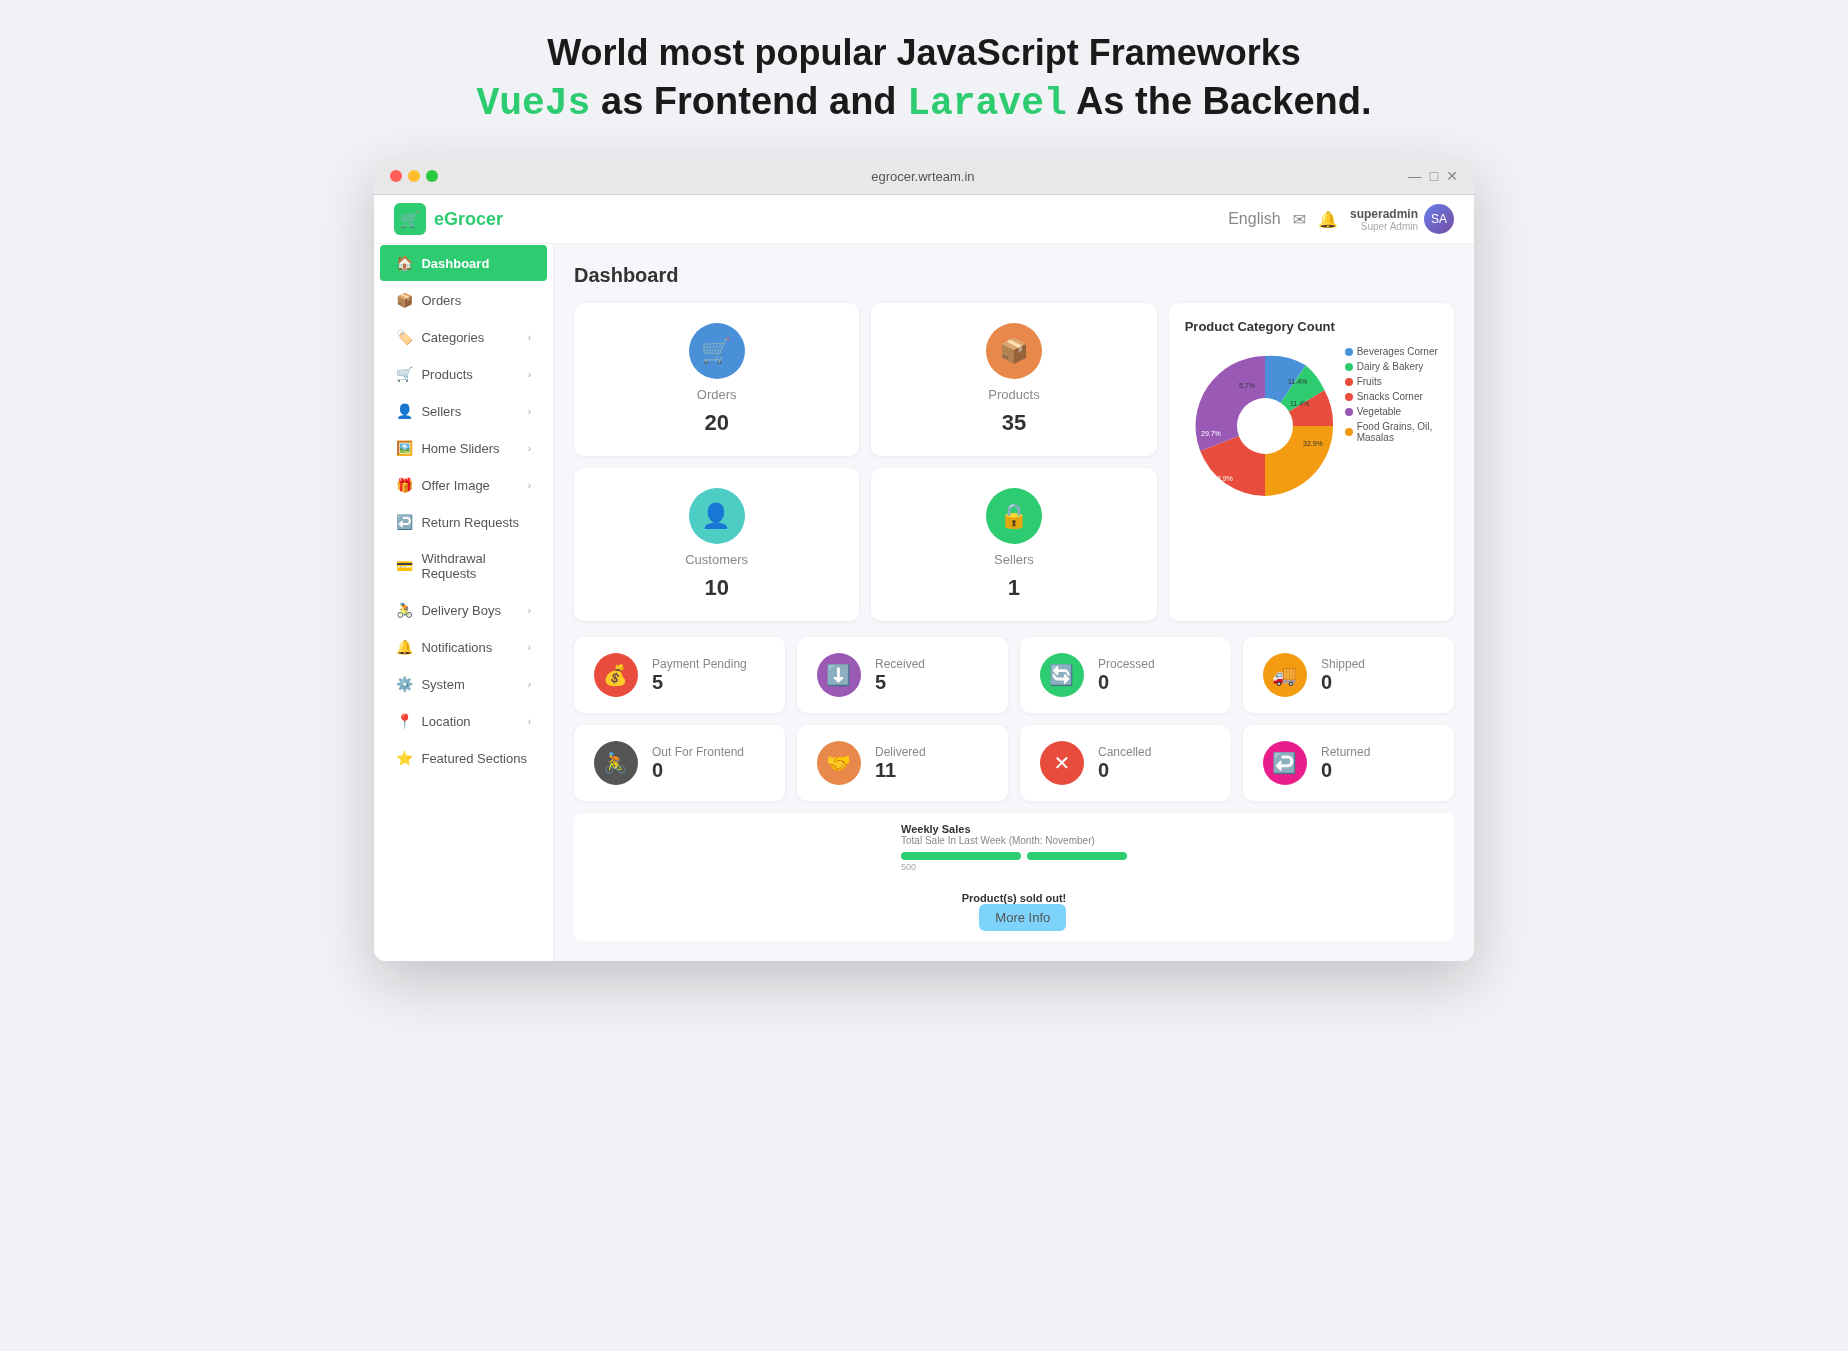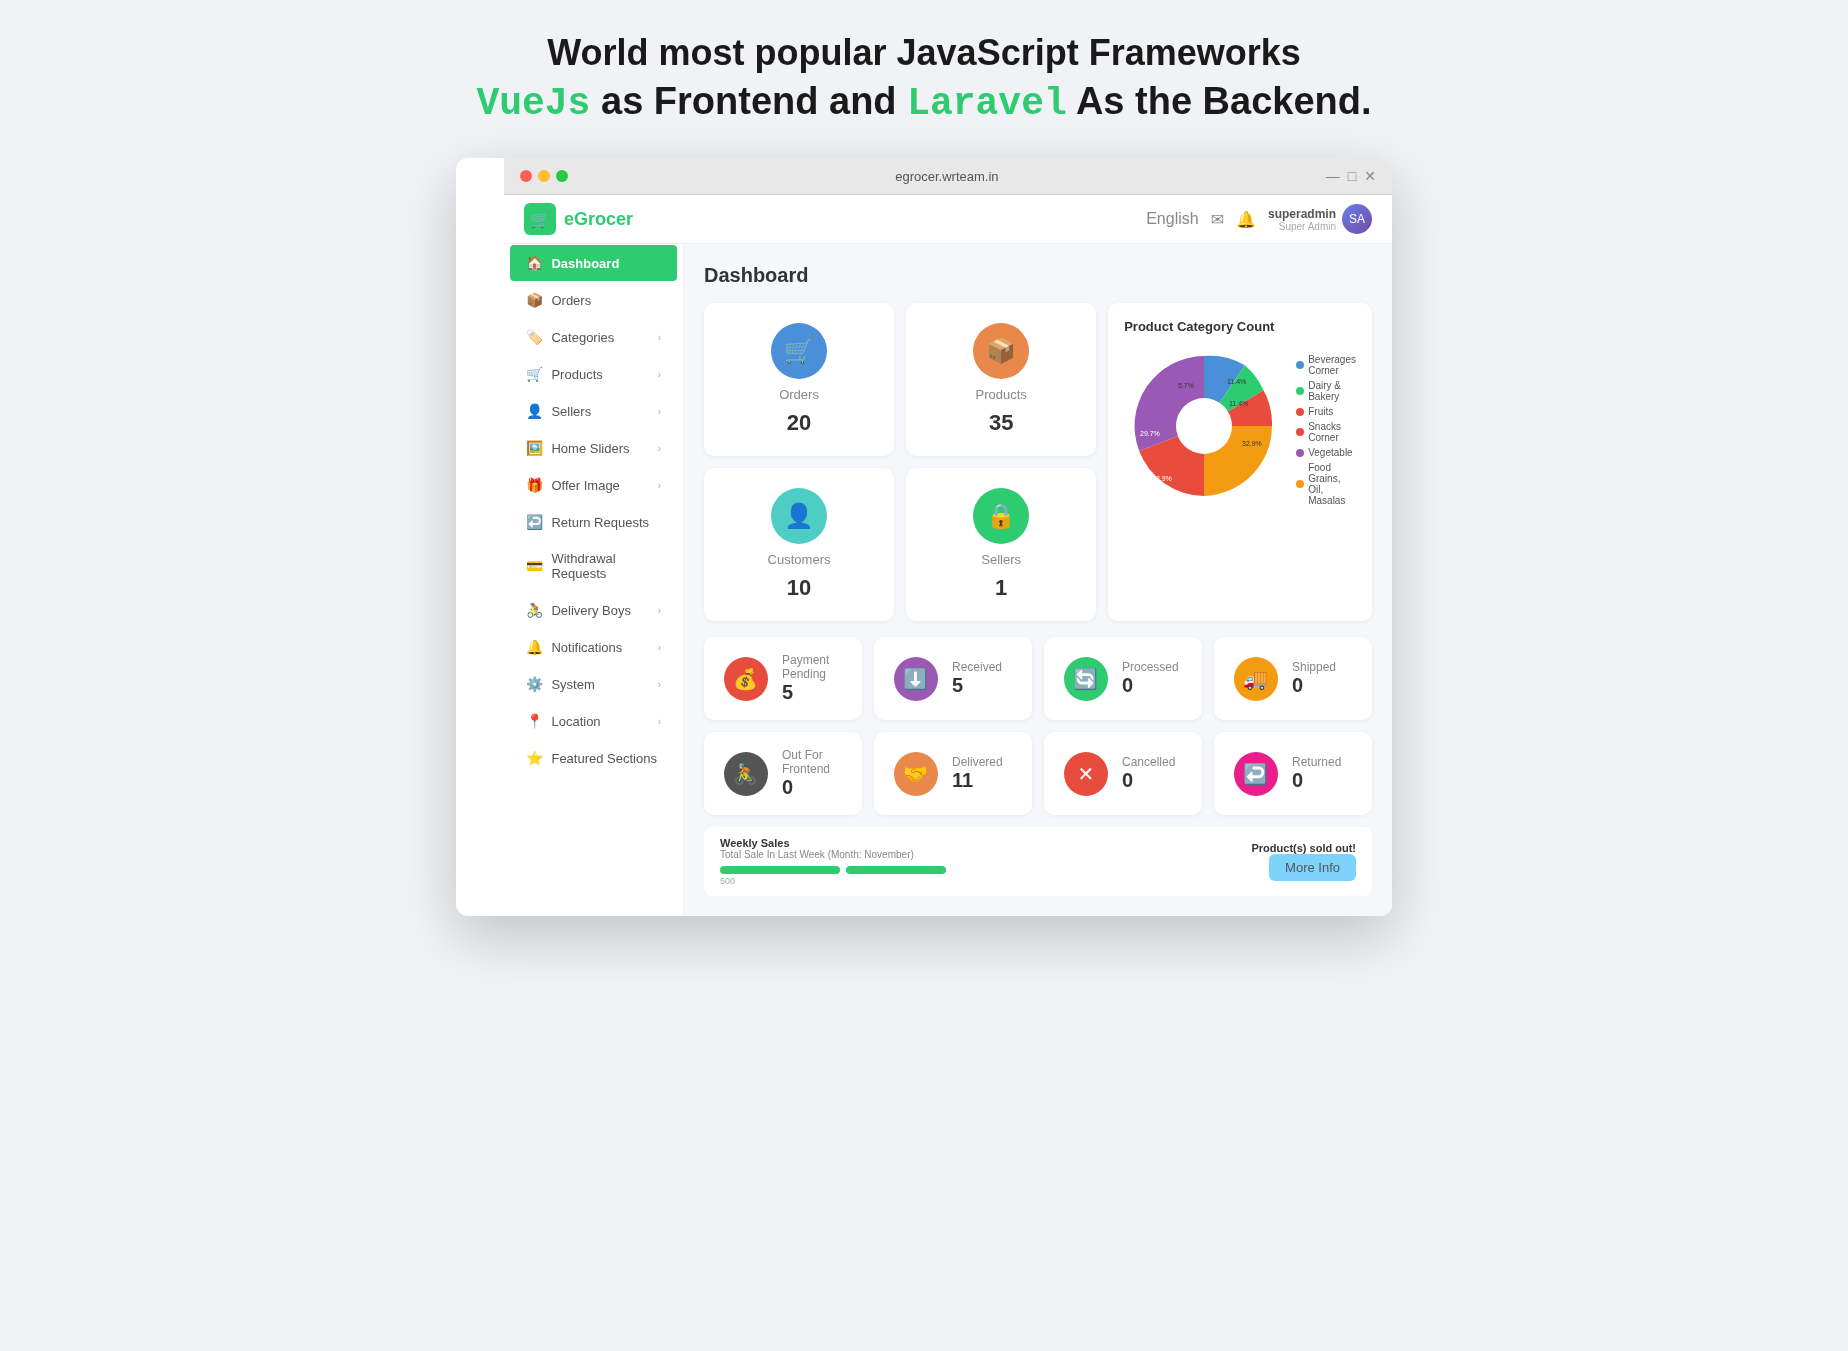--- a/index.html
+++ b/index.html
@@ -28,27 +28,26 @@
       font-size: 38px;
       font-weight: 800;
       color: #1a1a1a;
       line-height: 1.3;
     }
     .green-text { color: #2ecc71; font-family: Liberation Mono, monospace; }
     .bold-text { font-weight: 800; }
 
     
     .browser-window {
-      width: 936px;
+      width: 1100px;
       max-width: 100%;
       background: #fff;
       border-radius: 12px;
       box-shadow: 0 20px 60px rgba(0,0,0,0.2);
       overflow: hidden;
-      padding-left: 48px;
     }
 
     
     .browser-chrome {
       background: #e8e8e8;
       padding: 10px 16px;
       display: flex;
       align-items: center;
       justify-content: space-between;
       border-bottom: 1px solid #d0d0d0;
@@ -212,22 +211,21 @@
       box-shadow: 0 1px 4px rgba(0,0,0,0.06);
     }
     .chart-title {
       font-size: 13px;
       font-weight: 600;
       color: #333;
       margin-bottom: 12px;
     }
     .chart-content {
       display: flex;
-      align-items: flex-end;
-      gap: 12px;
+      align-items: flex-start;
     }
     .pie-container { position: relative; }
     .legend { font-size: 10px; }
     .legend-item { display: flex; align-items: center; gap: 4px; margin-bottom: 4px; color: #555; }
     .legend-dot { width: 8px; height: 8px; border-radius: 50%; flex-shrink: 0; }
 
     
     .section-title {
       font-size: 16px;
       font-weight: 700;
@@ -568,21 +566,21 @@
   </div>
           <div class="order-card">
     <div class="order-icon-circle" style="background:#e91e8c">↩️</div>
     <div class="order-info">
       <div class="order-label">Returned</div>
       <div class="order-value">0</div>
     </div>
   </div>
         </div>
 
-      <div style="display:flex; gap:20px; margin-top:8px; align-items:center; background:#fff; border-radius:8px; padding:10px 16px;">
+      <div style="display:flex; gap:20px; margin-top:8px; align-items:center; background:#fff; border-radius:8px; padding:10px 16px;flex-direction:column;">
         <div style="flex:1">
           <div style="font-size:11px; font-weight:600; color:#333">Weekly Sales</div>
           <div style="font-size:10px; color:#888">Total Sale In Last Week (Month: November)</div>
           <div style="display:flex; gap:6px; margin-top:6px">
             <div class="bar-hint" style="width:120px; height:8px; background:#2ecc71; border-radius:4px"></div>
             <div class="bar-hint" style="width:100px; height:8px; background:#2ecc71; border-radius:4px"></div>
           </div>
           <div style="font-size:9px; color:#aaa; margin-top:2px">500</div>
         </div>
         <div style="flex:1; text-align:right">

